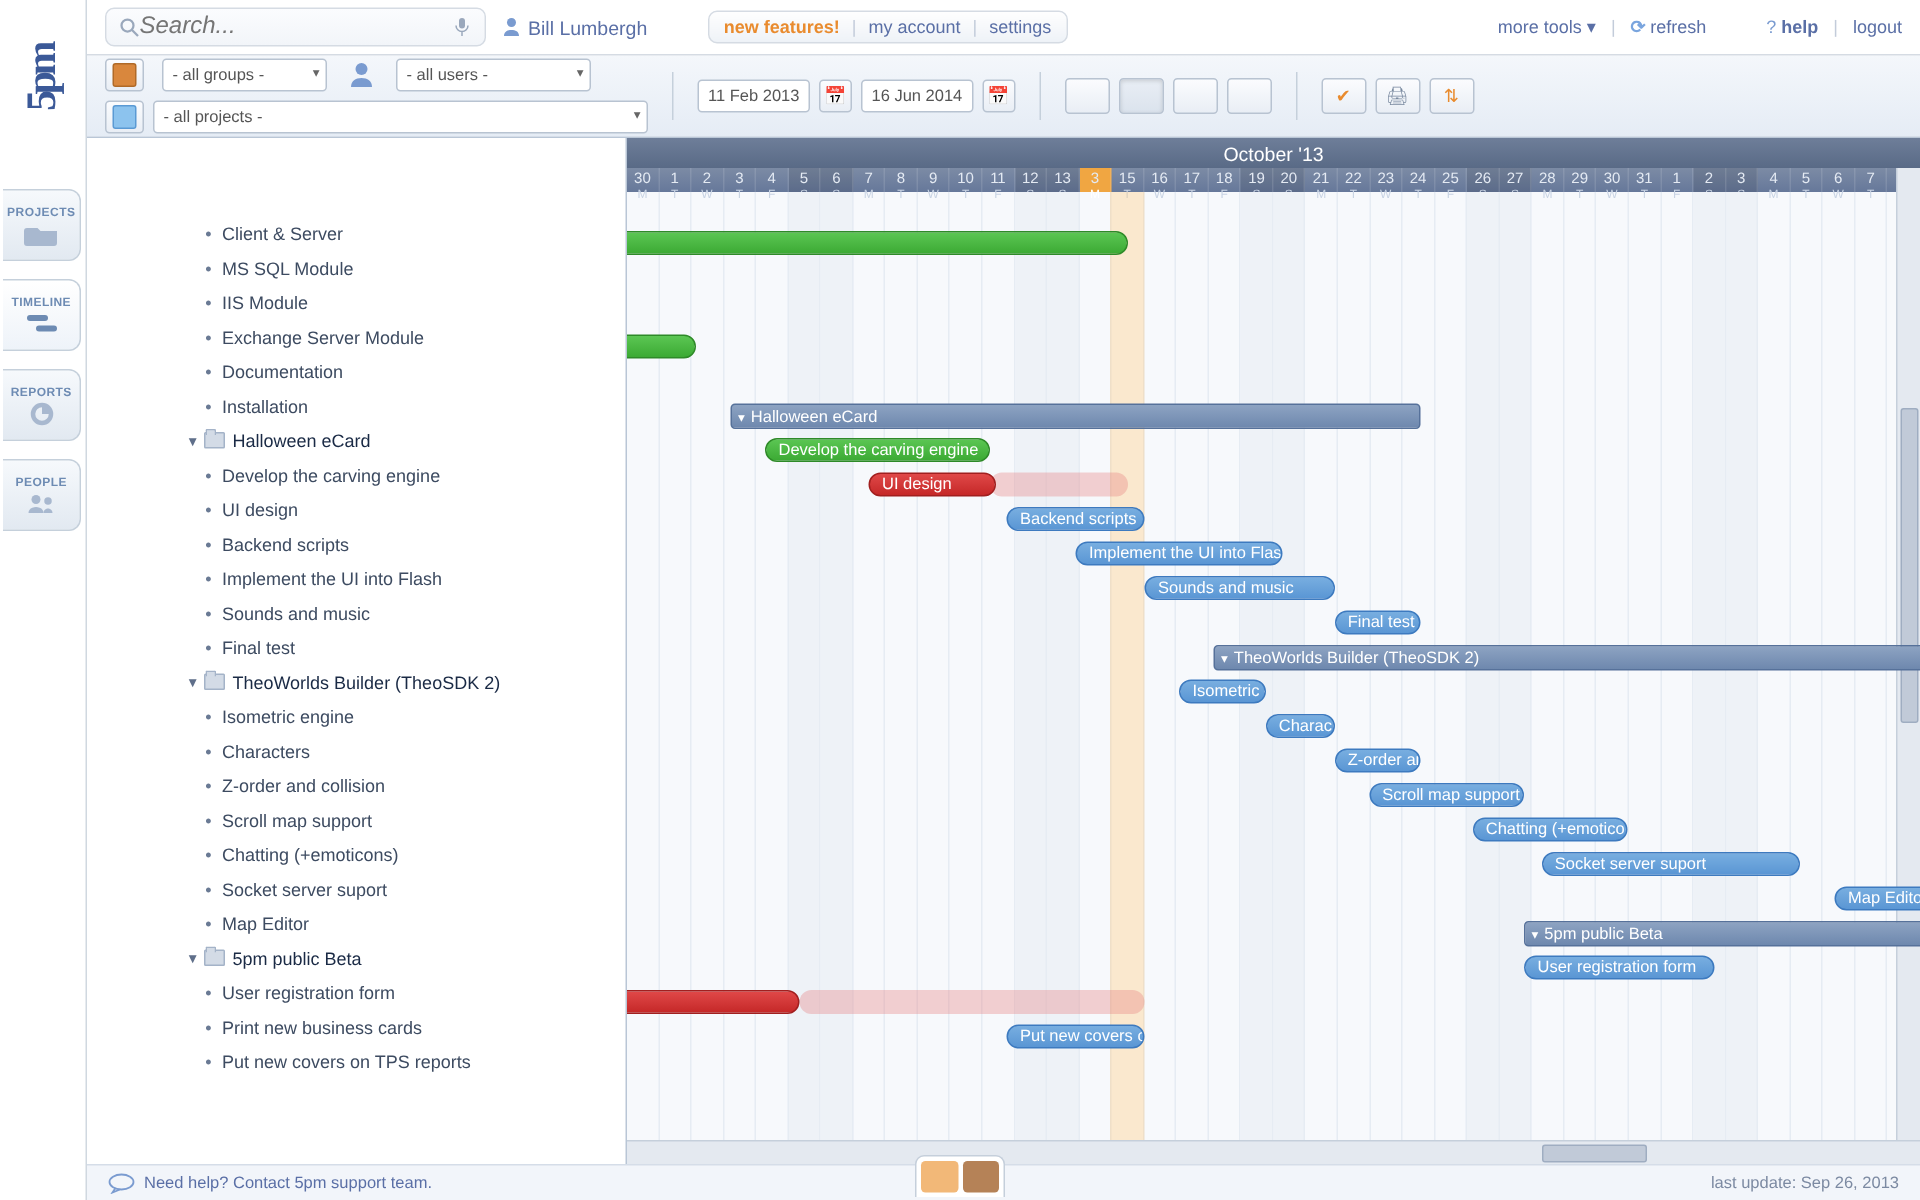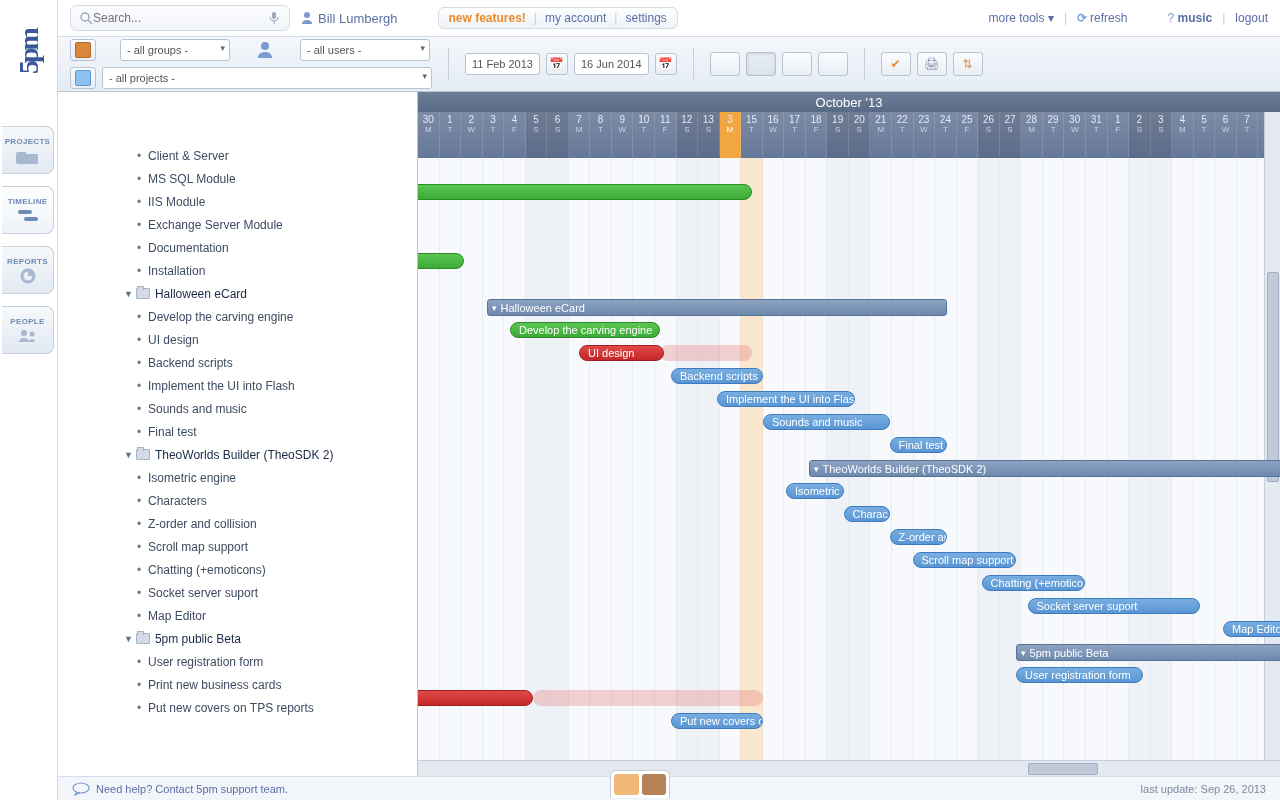--- a/index.html
+++ b/index.html
@@ -8,21 +8,21 @@
 .left-rail{width:58px;background:#fff;border-right:1px solid #d0d8e0;display:flex;flex-direction:column;align-items:center;padding-top:8px}
 .logo{width:40px;height:88px;display:flex;align-items:center;justify-content:center}
 .logo-inner{transform:rotate(-90deg);font-size:28px;font-weight:bold;font-family:'Comic Sans MS',cursive;color:#3b5998;letter-spacing:-3px}
 .rail-tabs{margin-top:30px;display:flex;flex-direction:column;gap:12px}
 .rail-tab{width:52px;height:48px;border:1px solid #c5d0db;border-left:none;border-radius:0 8px 8px 0;background:linear-gradient(#f6f9fc,#e2e9f1);display:flex;flex-direction:column;align-items:center;justify-content:center;cursor:pointer;font-size:8px;color:#6d8bb3;font-weight:bold;letter-spacing:0.3px;margin-left:-1px}
 .rail-tab.active{background:linear-gradient(#fff,#eef3f9)}
 .rail-ico{width:24px;height:16px;margin-top:2px}
 .main{flex:1;display:flex;flex-direction:column;min-width:0}
 .topbar{height:36px;background:#fff;display:flex;align-items:center;padding:4px 12px;gap:10px}
 .search{flex:0 0 220px;height:26px;border:1px solid #d5dbe3;border-radius:6px;background:linear-gradient(#fbfcfe,#f2f5f9);display:flex;align-items:center;padding:0 8px}
-.search input{border:none;background:transparent;outline:none;flex:1;color:#888;font-size:12px}
+.search input{border:none;background:transparent;outline:none;flex:1;font-style:italic;color:#888;font-size:16px}
 .mic{width:14px;height:14px;color:#7a8aa0}
 .user-link{color:#5a6fa6;font-size:13px;display:flex;align-items:center;gap:4px;cursor:pointer}
 .nav-cluster{display:flex;align-items:center;gap:8px;border:1px solid #d5dbe3;border-radius:6px;padding:3px 10px;background:linear-gradient(#fefefe,#eef2f7)}
 .nav-cluster .sep{color:#c3ccda}
 .nav-link{color:#5a6fa6;cursor:pointer;font-size:12px}
 .nav-link.new{color:#e98b2e;font-weight:bold}
 .topbar-spacer{flex:1}
 .toolbar{height:56px;background:linear-gradient(#f4f7fb,#e5ecf5);border-top:1px solid #d5dbe3;border-bottom:1px solid #b9c6d6;display:flex;align-items:center;padding:0 12px;gap:10px}
 .tb-group{display:flex;align-items:flex-end;gap:6px}
 .tb-select{height:22px;border:1px solid #b8c3d1;border-radius:3px;background:#fff;display:flex;align-items:center;padding:0 18px 0 6px;position:relative;font-size:11px;color:#555;cursor:pointer}
@@ -38,21 +38,21 @@
 .sidebar{width:360px;background:#fff;border-right:1px solid #b9c6d6;overflow:hidden}
 .task-list{padding-top:52px}
 .task-row{height:23px;display:flex;align-items:center;padding-left:78px;font-size:12px;color:#3d4b61;cursor:pointer}
 .task-row.header{padding-left:66px;font-weight:normal;color:#1a2a45}
 .task-row .bullet{width:6px;text-align:center;margin-right:6px;color:#6a7a94}
 .task-row .arrow{margin-right:3px;color:#5f6f8a;font-size:9px}
 .task-row .fold{width:14px;height:11px;background:#d3dbe6;margin-right:5px;border-radius:1px;border:1px solid #a4b3c8;position:relative}
 .task-row .fold::before{content:'';position:absolute;top:-3px;left:0;width:5px;height:3px;background:#d3dbe6;border:1px solid #a4b3c8;border-bottom:none;border-radius:1px 1px 0 0}
 .gantt{flex:1;min-width:0;display:flex;flex-direction:column;position:relative}
 .month-header{height:20px;background:linear-gradient(#6e7e99,#596a86);color:#fff;display:flex;align-items:center;justify-content:center;font-size:13px}
-.day-header{height:46px;background:linear-gradient(#7c8ba5,#66789a);display:flex}
+.day-header{height:16px;background:linear-gradient(#7c8ba5,#66789a);display:flex}
 .day-cell{width:23px;text-align:center;color:#e4eaf3;font-size:10px;padding-top:2px;border-right:1px solid rgba(255,255,255,.12)}
 .day-cell .dn{font-size:10px}
 .day-cell .dw{font-size:8px;color:#c9d4e4}
 .day-cell.wkd{background:rgba(0,0,0,.1)}
 .day-cell.today{background:#f0a642}
 .day-cell.today .dw{color:#fff}
 .gantt-body{flex:1;position:relative;overflow:hidden}
 .grid-bg{position:absolute;inset:0;display:flex}
 .grid-col{width:23px;border-right:1px solid #e6ecf3}
 .grid-col.wkd{background:#eef2f7}
@@ -69,21 +69,21 @@
 .scroll-thumb{position:absolute;top:2px;height:12px;background:#c1cad8;border:1px solid #9fadc1;border-radius:2px}
 .footer{height:24px;background:#f2f5fa;border-top:1px solid #d5dde8;display:flex;align-items:center;padding:0 14px;font-size:11px;color:#5a6fa6}
 .footer .right{margin-left:auto;color:#7c8aa2}
 .avatar-dock{position:absolute;bottom:2px;left:50%;transform:translateX(-50%);width:60px;height:28px;border:1px solid #c5cfdb;border-bottom:none;border-radius:6px 6px 0 0;background:#fff;display:flex;gap:3px;padding:3px;z-index:10}
 .avatar{flex:1;background:#f2b878;border-radius:3px}
 .avatar:nth-child(2){background:#b58257}
 .vscroll{position:absolute;right:0;top:20px;bottom:16px;width:16px;background:#e4e9f0;border-left:1px solid #c5cfdb}
 .vscroll-thumb{position:absolute;left:2px;width:12px;background:#c1cad8;border:1px solid #9fadc1;border-radius:2px}
 .refresh-ico{color:#7aa5de;font-weight:bold;margin-right:3px}
 svg{display:block}
-.folder-row{display:flex;align-items:flex-end;gap:24px;margin-bottom:6px}
+.folder-row{display:flex;align-items:flex-end;gap:12px;margin-bottom:6px}
 .proj-select-row{display:flex;align-items:flex-start;gap:6px}
 .stack{display:flex;flex-direction:column}
 </style>
 </head>
 <body>
 
 <div class="app">
   <div class="left-rail">
     <div class="logo">
         <div class="logo-inner">5pm</div>
@@ -147,21 +147,21 @@
         <span class="sep">|</span>
         <span class="nav-link">my account</span>
         <span class="sep">|</span>
         <span class="nav-link">settings</span>
       </div>
       <div class="topbar-spacer"></div>
       <span class="nav-link"><span>more tools</span> ▾</span>
       <span class="sep" style="color:#c3ccda">|</span>
       <span class="nav-link"><span class="refresh-ico">⟳</span><span>refresh</span></span>
       <div style="width:20px"></div>
-      <span class="nav-link"><span style="color:#7a9bd0">?</span> <b>music</b></span>
+      <span class="nav-link"><span style="color:#7a9bd0">?</span> <b>help</b></span>
       <span class="sep" style="color:#c3ccda">|</span>
       <span class="nav-link">logout</span>
     </div>
 
     <div class="toolbar">
       <div class="stack">
         <div class="folder-row">
           <div class="tb-ico">
               <div class="fold-ico"></div>
             </div>

